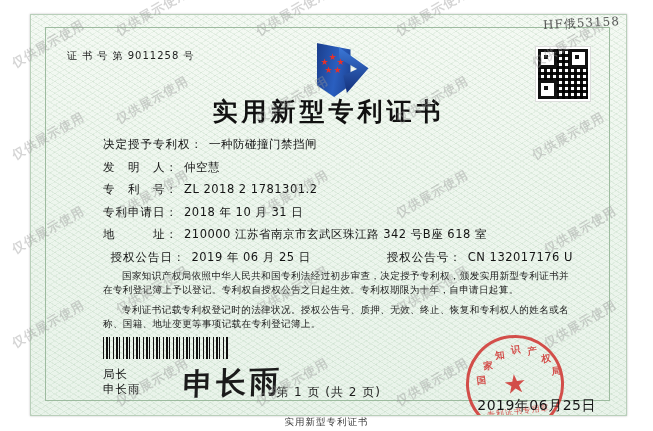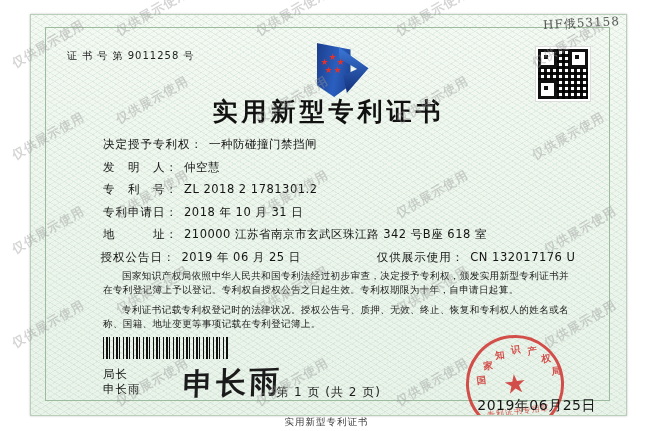--- a/index.html
+++ b/index.html
@@ -162,21 +162,21 @@
     white-space: nowrap;
   }
   .row .lab {
     letter-spacing: 1px;
   }
   .row .val {
     margin-left: 6px;
     letter-spacing: .5px;
   }
   .row.two {
-    justify-content: center;
+    justify-content: flex-end;
   }
   .row .grp2 {
     margin-left: 76px;
     display: flex;
     align-items: baseline;
   }
 
   
   .paras {
     position: absolute;
@@ -367,21 +367,21 @@
           <span class="val">2018 年 10 月 31 日</span>
         </div>
         <div class="row">
           <span class="lab">地　　　址：</span>
           <span class="val">210000 江苏省南京市玄武区珠江路 342 号B座 618 室</span>
         </div>
         <div class="row two">
           <span class="lab">授权公告日：</span>
           <span class="val">2019 年 06 月 25 日</span>
           <span class="grp2">
-            <span class="lab">仅供展示使用：</span>
+            <span class="lab">授权公告号：</span>
             <span class="val">CN 132017176 U</span>
           </span>
         </div>
       </div>
 
       <div class="paras">
         <p>国家知识产权局依照中华人民共和国专利法经过初步审查，决定授予专利权，颁发实用新型专利证书并在专利登记簿上予以登记。专利权自授权公告之日起生效。专利权期限为十年，自申请日起算。</p>
         <p>专利证书记载专利权登记时的法律状况。授权公告号、质押、无效、终止、恢复和专利权人的姓名或名称、国籍、地址变更等事项记载在专利登记簿上。</p>
       </div>
 

